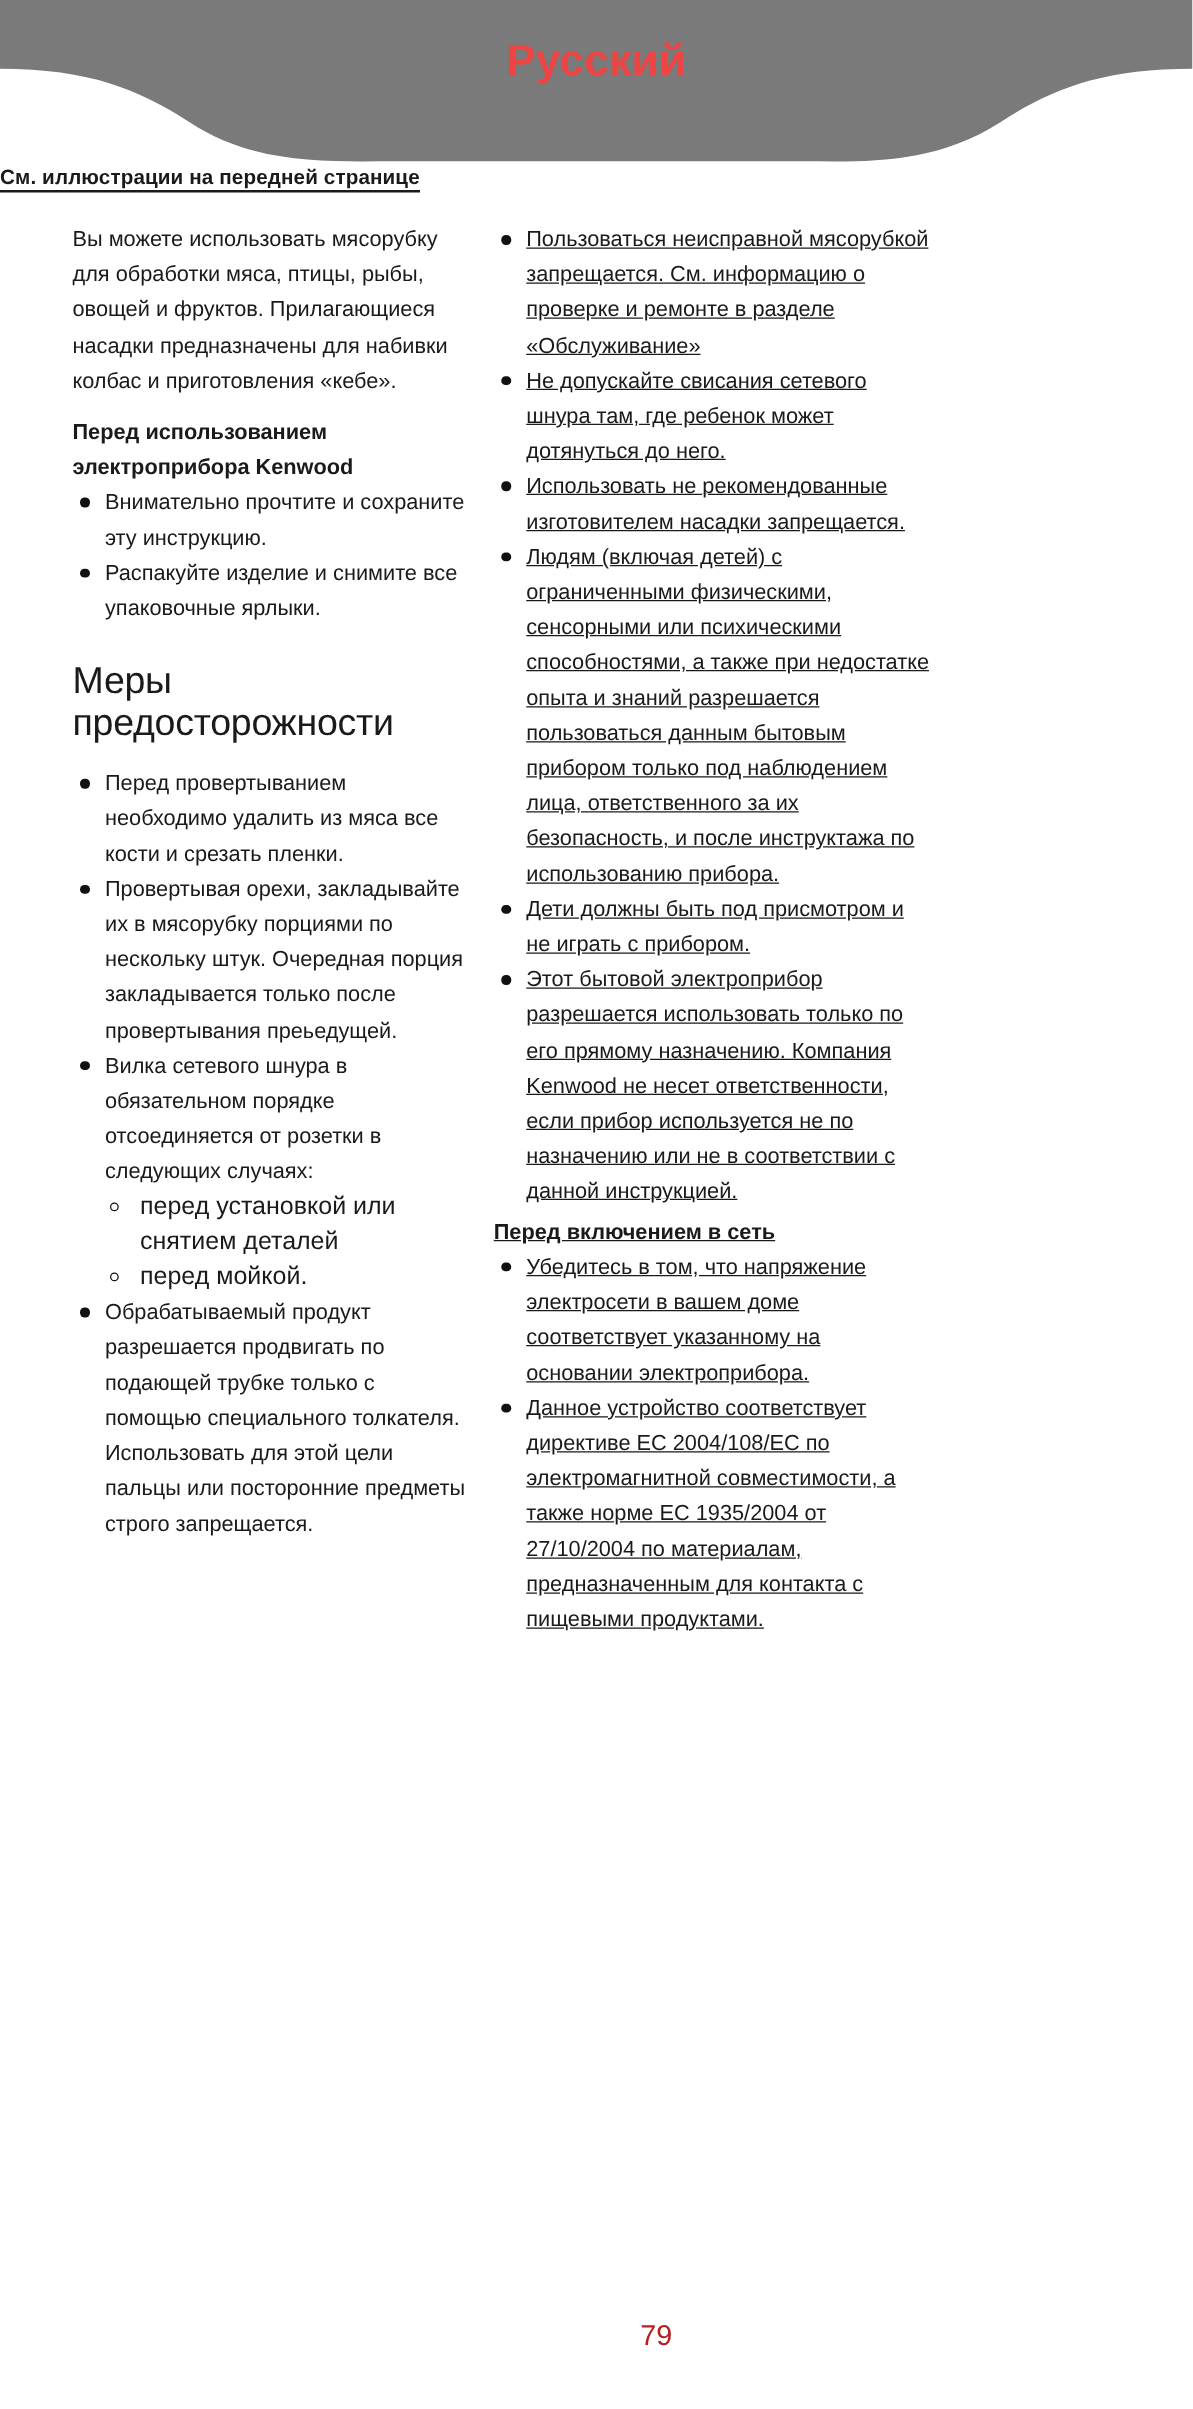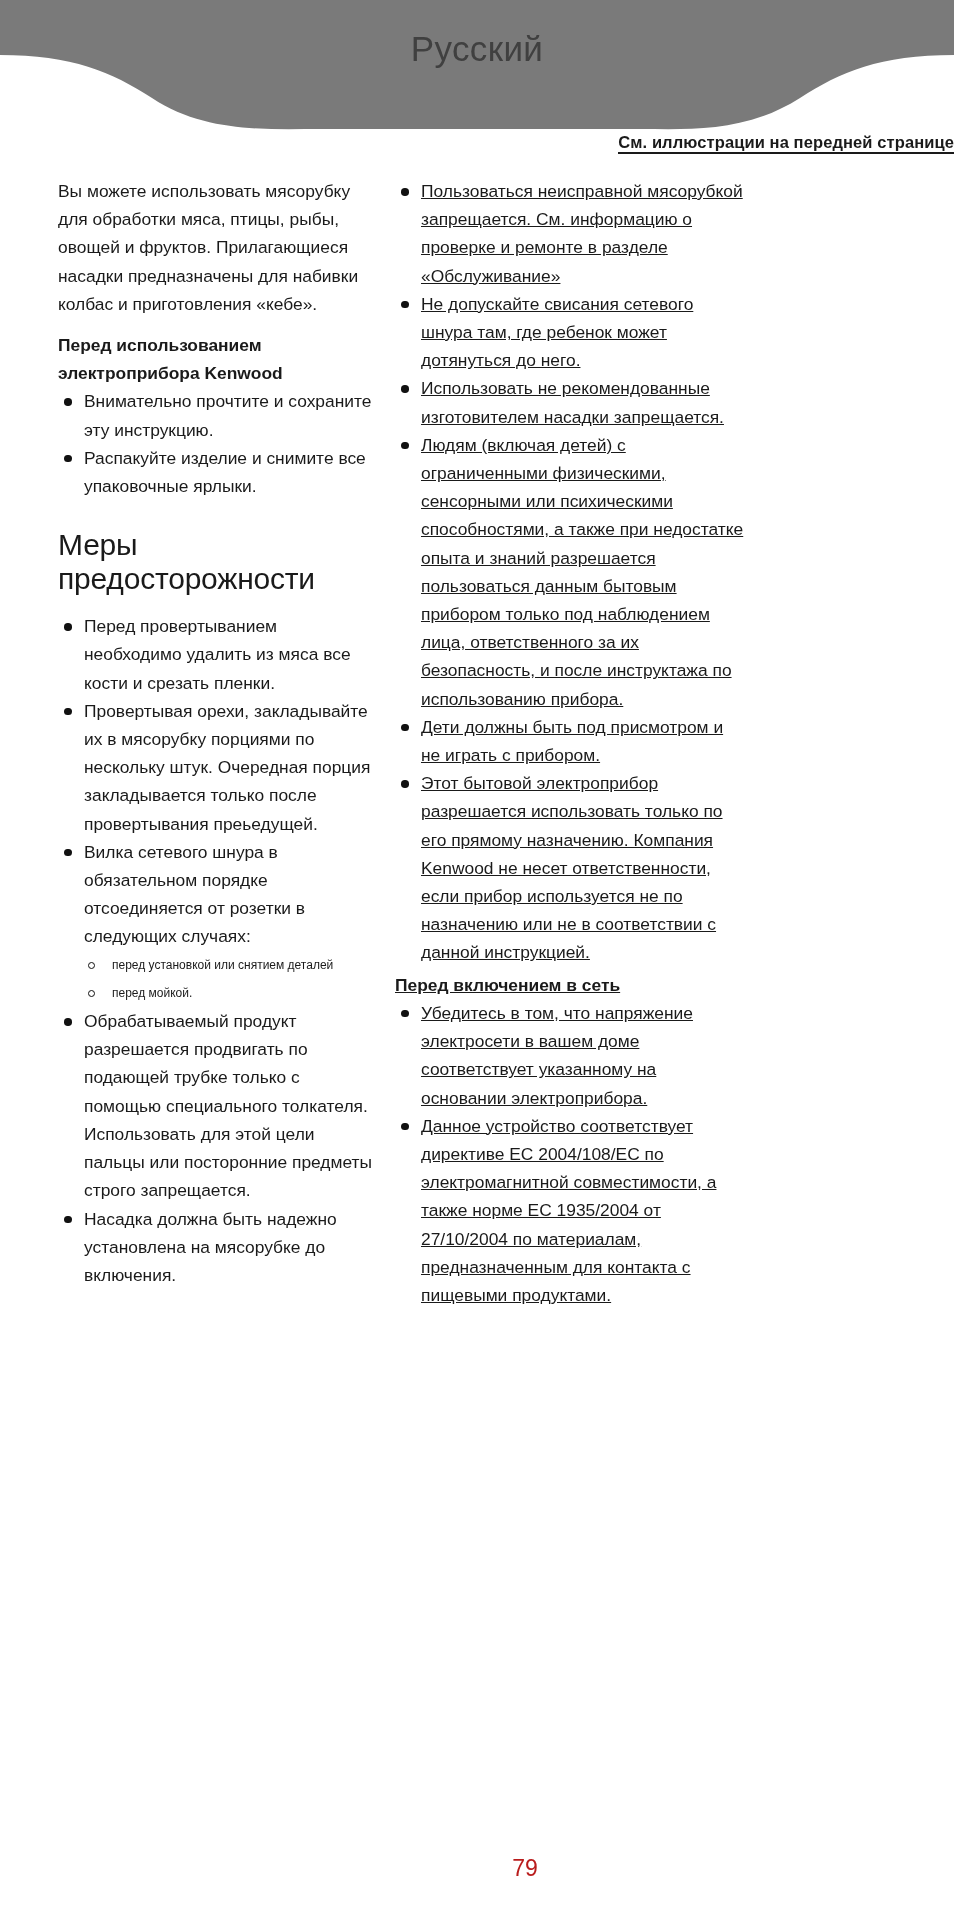--- a/index.html
+++ b/index.html
@@ -30,34 +30,34 @@
     top: 0;
     left: 0;
     display: block;
   }
   .header-title {
     position: absolute;
     top: 31px;
     left: 0;
     width: 954px;
     text-align: center;
-    color: #404040;
+    color: #ef4444;
     font-size: 35px;
-    font-weight: normal;
+    font-weight: bold;
     letter-spacing: 0.4px;
     line-height: 1;
   }
 
   
   .subtitle {
     position: absolute;
     top: 133px;
     left: 0;
     width: 954px;
-    text-align: right;
+    text-align: left;
     font-size: 16.5px;
     font-weight: bold;
     letter-spacing: 0.1px;
   }
   .subtitle span {
     border-bottom: 2px solid #1a1a1a;
     padding-bottom: 1px;
   }
 
   
@@ -117,21 +117,21 @@
     background: #111111;
   }
   ul.subbullets {
     list-style: none;
     margin: 0;
     padding: 0;
   }
   ul.subbullets > li {
     position: relative;
     padding-left: 28px;
-    font-size: 12px;
+    font-size: 20px;
     line-height: 28.2px;
   }
   ul.subbullets > li > .bullet-ring {
     position: absolute;
     left: 4px;
     top: 11px;
     width: 7px;
     height: 7px;
     border-radius: 50%;
     border: 1.4px solid #111111;
@@ -206,24 +206,20 @@
           <li>
             <span class="bullet-ring"></span>
             <span>перед мойкой.</span>
           </li>
         </ul>
       </li>
       <li>
         <span class="bullet-dot"></span>
         <span>Обрабатываемый продукт разрешается продвигать по подающей трубке только с помощью специального толкателя. Использовать для этой цели пальцы или посторонние предметы строго запрещается.</span>
       </li>
-      <li>
-        <span class="bullet-dot"></span>
-        <span>Насадка должна быть надежно установлена на мясорубке до включения.</span>
-      </li>
     </ul>
 
   </div>
 
   <div class="col col-right">
 
     <ul class="bullets">
       <li>
         <span class="bullet-dot"></span>
         <span>Пользоваться неисправной мясорубкой запрещается. См. информацию о проверке и ремонте в разделе «Обслуживание»</span>

